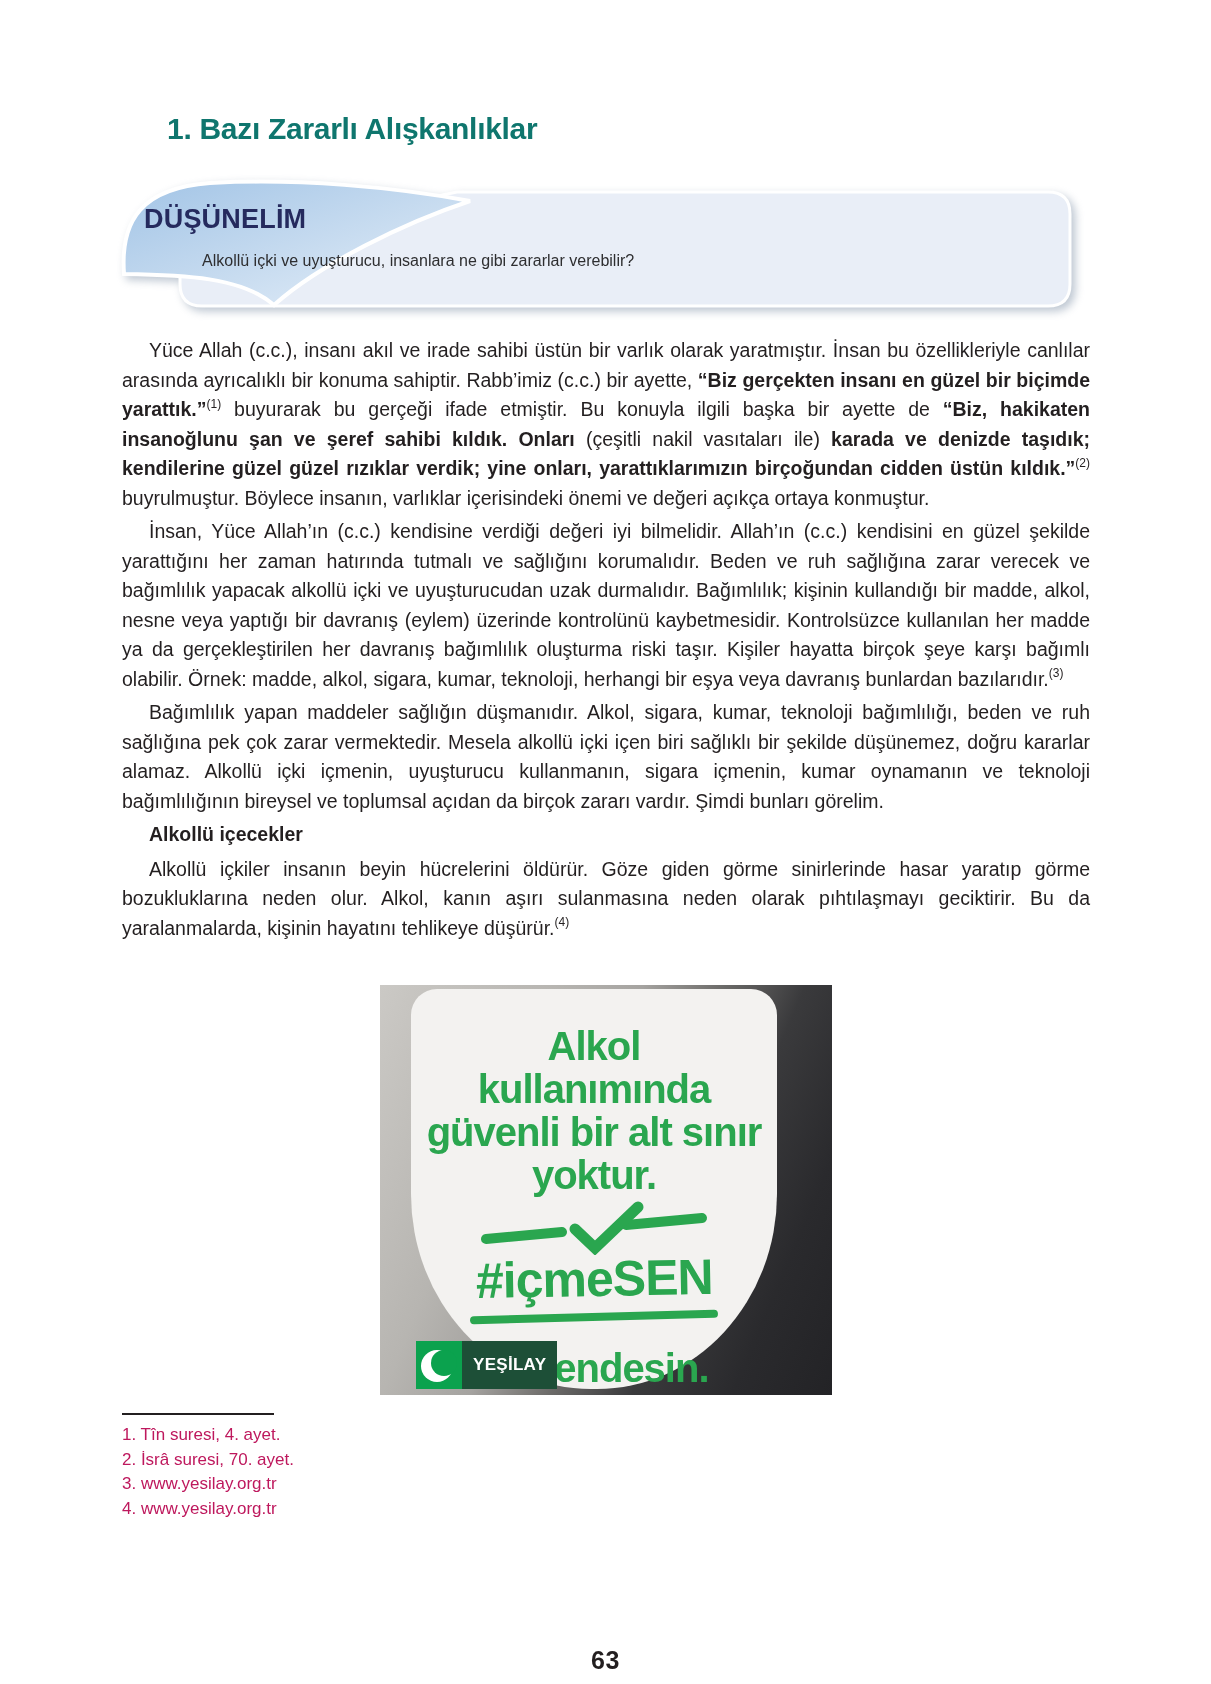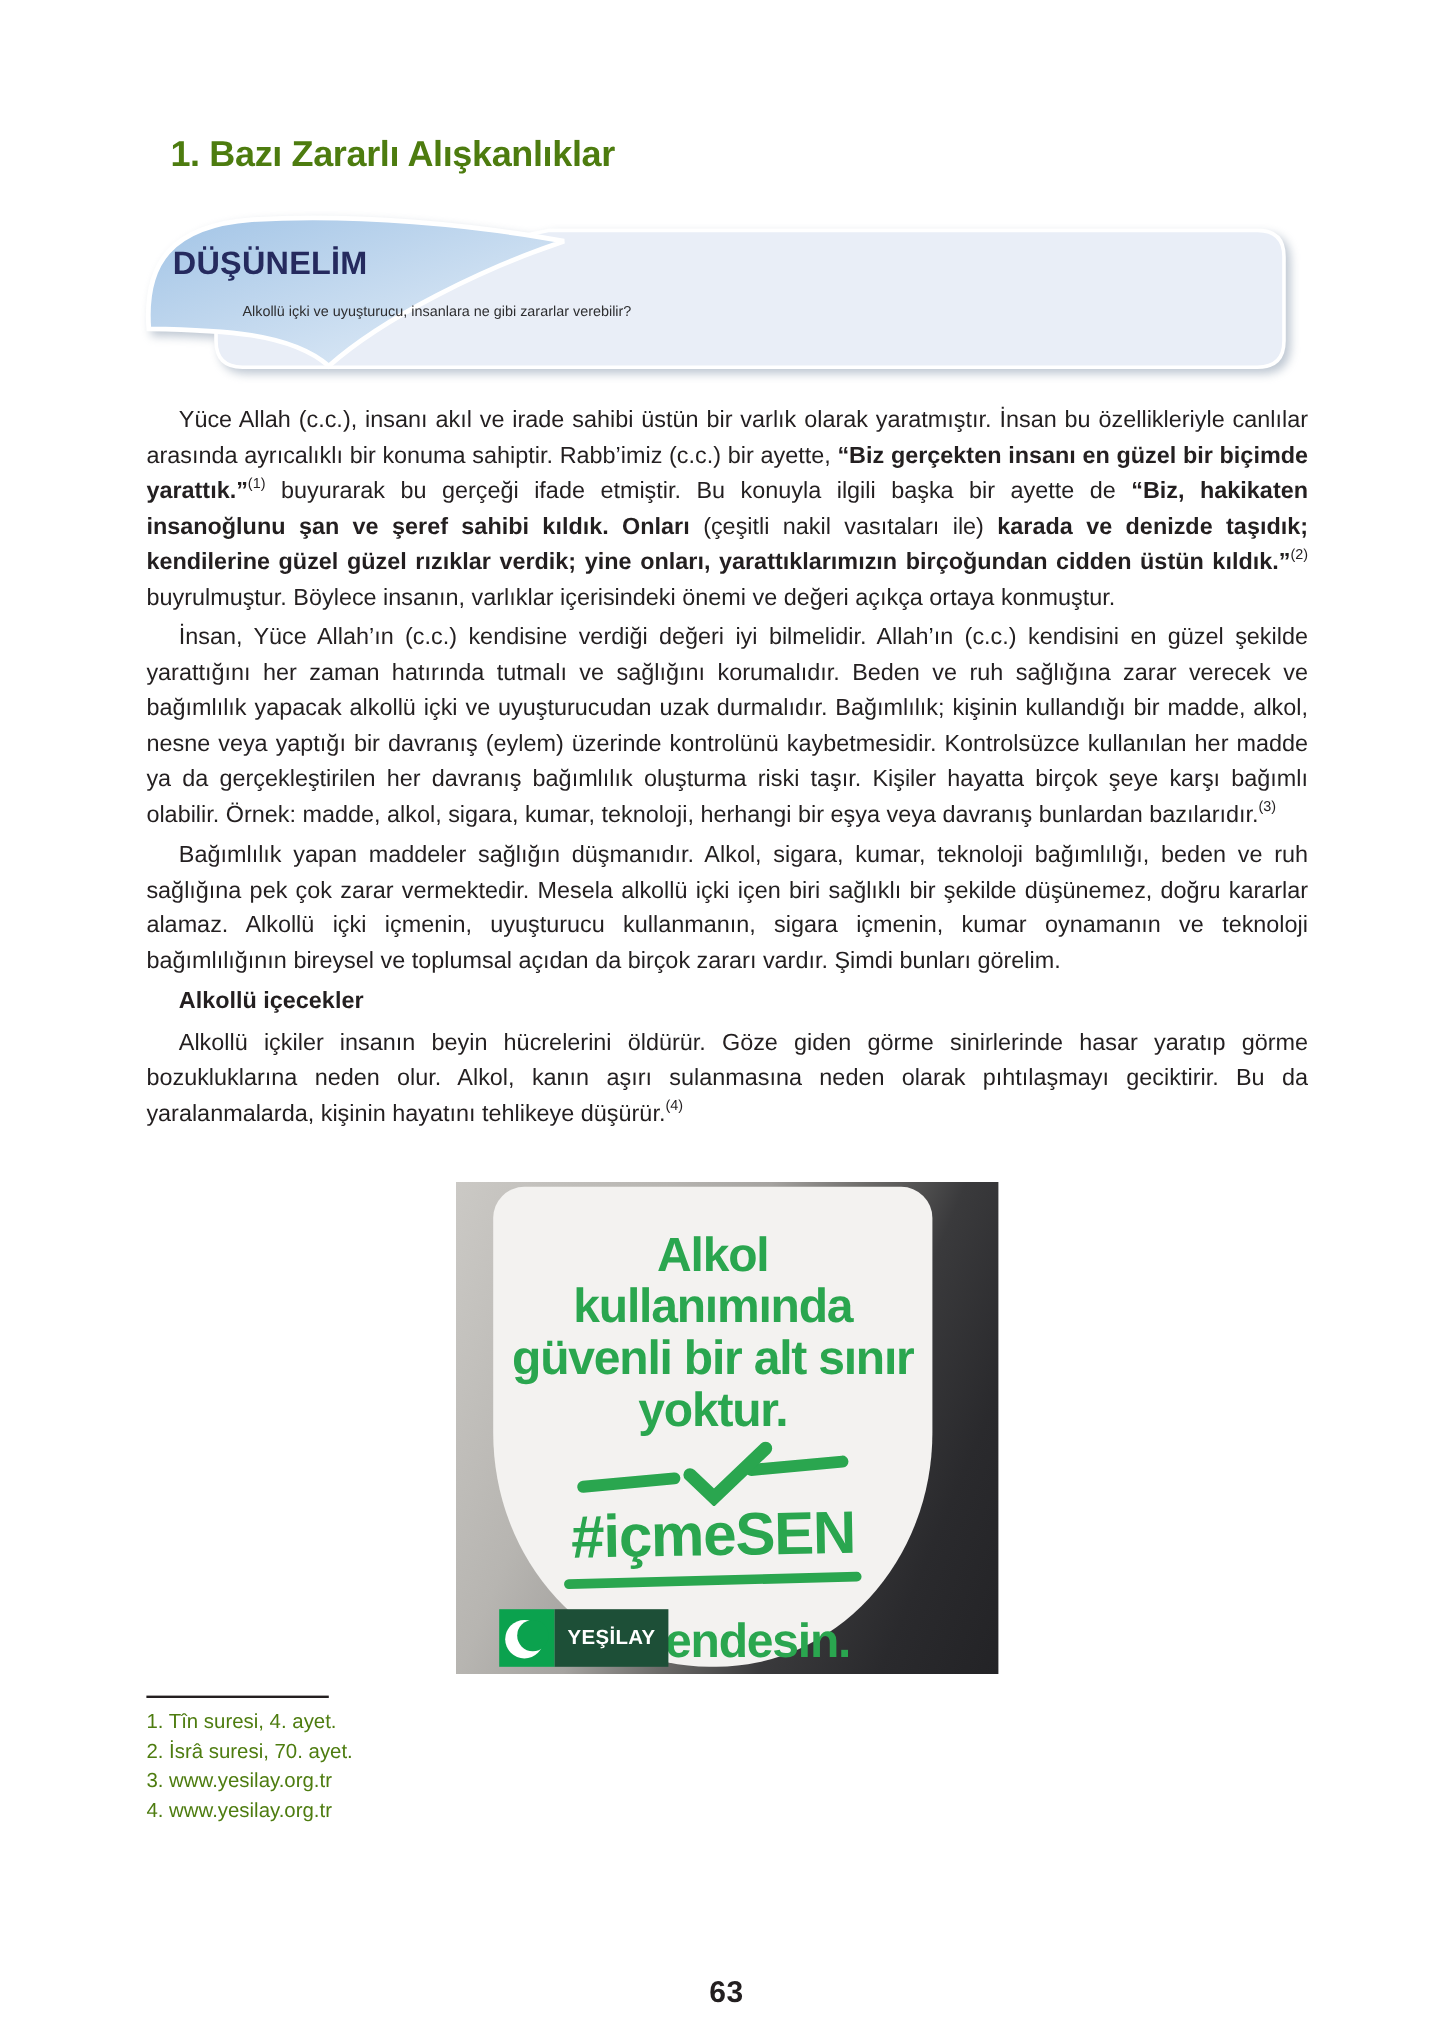--- a/index.html
+++ b/index.html
@@ -9,44 +9,44 @@
     font-family:"Liberation Sans", sans-serif;
     color:#231f20;
     position:relative;
     overflow:hidden;
   }
   .page{position:relative;width:1211px;height:1684px;}
   .content{padding:0 121px 0 122px;}
 
   
   .section-title{
-    margin:112px 0 0 20px;
+    margin:112px 0 0 45px;
     font-size:30px;
     font-weight:bold;
-    color:#4d7c0f;
+    color:#0f766e;
     letter-spacing:-0.3px;
   }
 
   
   .think-box{
     position:relative;
     margin-top:32px;
     width:952px;
     height:130px;
     text-align:right;
   }
   .think-box svg{position:absolute;left:0;top:0;overflow:visible;}
   .tb-label{
     position:absolute;left:22px;top:26px;
     font-size:27px;font-weight:bold;color:#252a5e;
     letter-spacing:0.2px;
   }
   .tb-question{
     position:absolute;left:80px;top:74px;
-    font-size:12px;color:#2e2e30;
+    font-size:16px;color:#2e2e30;
   }
 
   
   .article{margin-top:28px;}
   .body-p{
     margin:0 0 4px 0;
     font-size:19.5px;
     line-height:29.5px;
     text-align:justify;
     text-indent:27px;
@@ -125,21 +125,21 @@
   
   .footnotes{margin-top:18px;}
   .fn-rule{
     width:152px;height:0;
     border-top:2px solid #231f20;
     margin-bottom:8px;
   }
   .fn{
     font-size:17px;
     line-height:24.5px;
-    color:#4d7c0f;
+    color:#be185d;
   }
 
   
   .pageno{
     position:absolute;left:0;right:0;top:1534px;
     text-align:center;
     font-size:25px;font-weight:bold;
     letter-spacing:0.5px;
   }
 </style>

